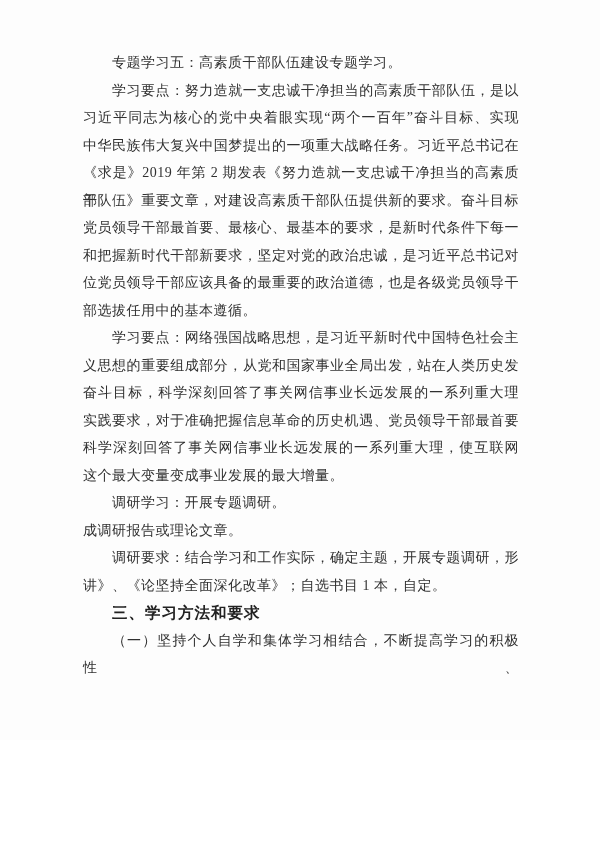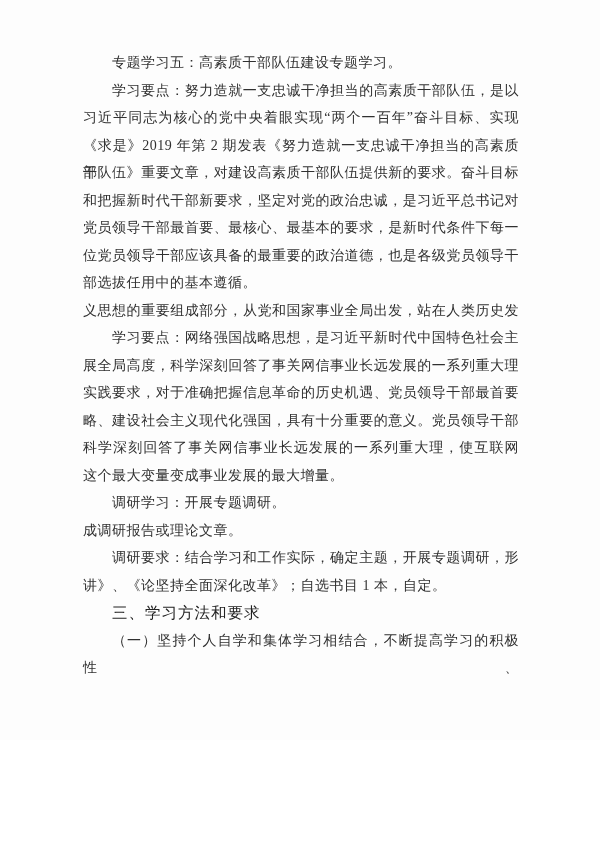--- a/index.html
+++ b/index.html
@@ -34,21 +34,21 @@
   }
   .line.full {
     white-space: normal;
     text-align-last: justify;
   }
   .line.indent {
     text-indent: 29px;
   }
   .line.heading {
     font-family: "Liberation Sans", sans-serif;
-    font-weight: normal;
+    font-weight: bold;
     font-size: 15.5px;
     color: #222222;
     letter-spacing: 1px;
   }
   .footer {
     position: absolute;
     left: 0;
     right: 0;
     top: 781px;
     text-align: center;
@@ -59,31 +59,31 @@
   }
 </style>
 </head>
 <body>
 
 <div class="page">
   <div class="content">
       <div class="line indent">专题学习五：高素质干部队伍建设专题学习。</div>
       <div class="line indent full">学习要点：努力造就一支忠诚干净担当的高素质干部队伍，是以</div>
       <div class="line full">习近平同志为核心的党中央着眼实现“两个一百年”奋斗目标、实现</div>
+      <div class="line full">中华民族伟大复兴中国梦提出的一项重大战略任务。习近平总书记在</div>
       <div class="line full">《求是》2019 年第 2 期发表《努力造就一支忠诚干净担当的高素质干</div>
       <div class="line full">部队伍》重要文章，对建设高素质干部队伍提供新的要求。奋斗目标</div>
+      <div class="line full">党员领导干部最首要、最核心、最基本的要求，是新时代条件下每一</div>
       <div class="line full">和把握新时代干部新要求，坚定对党的政治忠诚，是习近平总书记对</div>
-      <div class="line full">党员领导干部最首要、最核心、最基本的要求，是新时代条件下每一</div>
       <div class="line full">位党员领导干部应该具备的最重要的政治道德，也是各级党员领导干</div>
       <div class="line">部选拔任用中的基本遵循。</div>
+      <div class="line indent full">学习要点：网络强国战略思想，是习近平新时代中国特色社会主</div>
       <div class="line full">义思想的重要组成部分，从党和国家事业全局出发，站在人类历史发</div>
-      <div class="line indent full">学习要点：网络强国战略思想，是习近平新时代中国特色社会主</div>
-      <div class="line full">展全局高度，科学深刻回答了事关网信事业长远发展的一系列重大理</div>
+      <div class="line full">奋斗目标，科学深刻回答了事关网信事业长远发展的一系列重大理</div>
       <div class="line full">实践要求，对于准确把握信息革命的历史机遇、党员领导干部最首要</div>
-      <div class="line full">略、建设社会主义现代化强国，具有十分重要的意义。党员领导干部</div>
       <div class="line full">科学深刻回答了事关网信事业长远发展的一系列重大理，使互联网</div>
       <div class="line">这个最大变量变成事业发展的最大增量。</div>
       <div class="line indent">调研学习：开展专题调研。</div>
       <div class="line">成调研报告或理论文章。</div>
       <div class="line indent full">调研要求：结合学习和工作实际，确定主题，开展专题调研，形</div>
       <div class="line">讲》、《论坚持全面深化改革》；自选书目 1 本，自定。</div>
       <div class="line heading indent">三、学习方法和要求</div>
       <div class="line indent full">（一）坚持个人自学和集体学习相结合，不断提高学习的积极性、</div>
     </div>
   <div class="footer">—4—</div>

